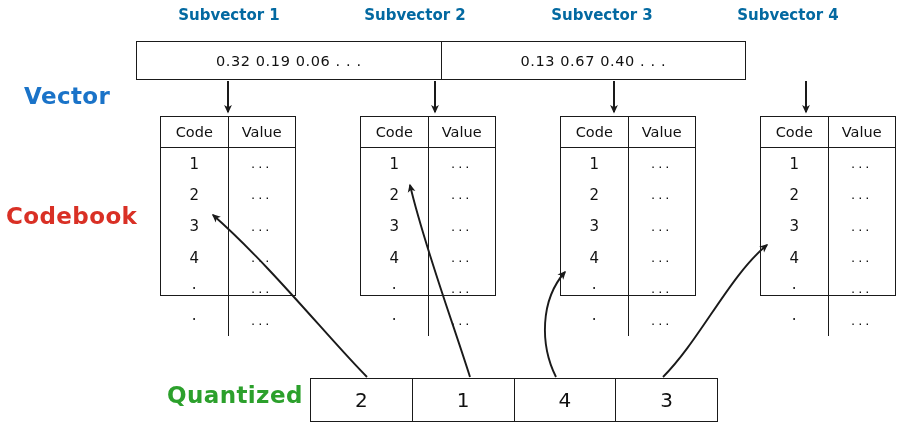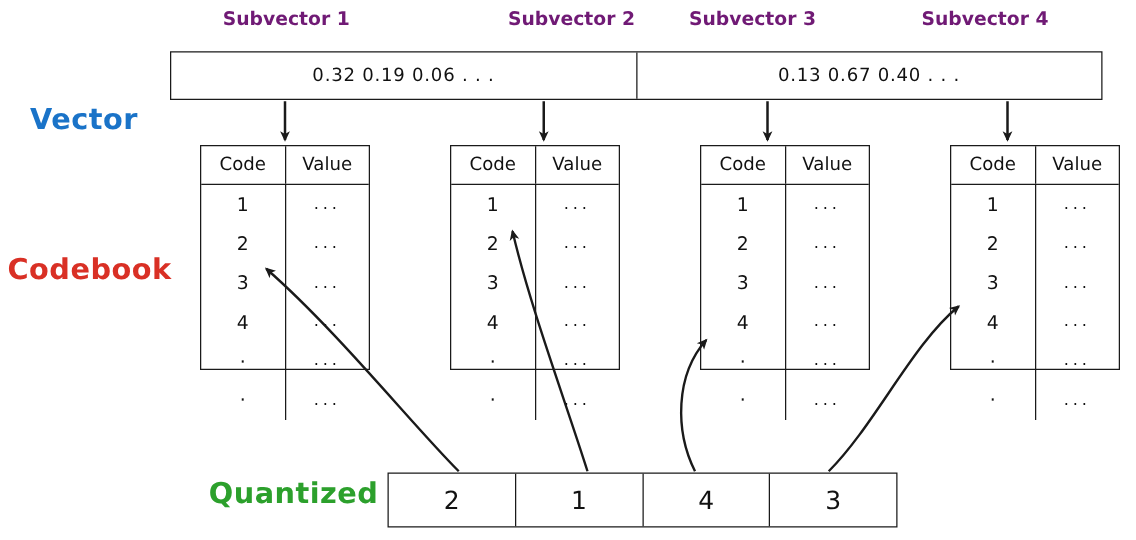--- a/index.html
+++ b/index.html
@@ -10,25 +10,25 @@
 
   .lbl{position:absolute;font-family:"DejaVu Sans",sans-serif;white-space:nowrap;}
 
   
   .rowlabel{font-size:23px;font-weight:700;letter-spacing:.4px;}
   #label-vector{left:24px;top:45px;color:#1a73c8;margin-top:38px;}
   #label-codebook{left:6px;top:203px;color:#d93025;}
   #label-quantized{left:167px;top:382px;color:#2ca02c;}
 
   
-  .subcap{font-size:15px;font-weight:600;color:#701a75;text-align:center;top:6px;
+  .subcap{font-size:15px;font-weight:600;color:#0369a1;text-align:center;top:6px;
           width:186px;}
 
   
-  #vector-strip{position:absolute;left:136px;top:41px;width:746px;height:39px;
+  #vector-strip{position:absolute;left:136px;top:41px;width:610px;height:39px;
                 border:1.6px solid #1a1a1a;box-sizing:border-box;display:flex;}
   .vcell{flex:1 1 0;display:flex;align-items:center;justify-content:center;
          border-right:1.6px solid #1a1a1a;box-sizing:border-box;
          font-size:14.5px;letter-spacing:.6px;}
   .vcell:last-child{border-right:none;}
 
   
   .cbtable{position:absolute;top:116px;width:136px;height:180px;
            border:1.6px solid #1a1a1a;box-sizing:border-box;background:#fff;}
   .cbhead{display:flex;height:30px;border-bottom:1.6px solid #1a1a1a;}
@@ -52,21 +52,21 @@
 </head>
 <body>
 
 <div id="stage">
 
   <div class="lbl rowlabel" id="label-vector">Vector</div>
   <div class="lbl rowlabel" id="label-codebook">Codebook</div>
   <div class="lbl rowlabel" id="label-quantized">Quantized</div>
 
   <div class="lbl subcap" style="left:136px;">Subvector 1</div>
-  <div class="lbl subcap" style="left:322px;text-align:right;">Subvector 2</div>
+  <div class="lbl subcap" style="left:322px;">Subvector 2</div>
   <div class="lbl subcap" style="left:509px;">Subvector 3</div>
   <div class="lbl subcap" style="left:695px;">Subvector 4</div>
 
   <div id="vector-strip">
     <div class="vcell">0.32  0.19  0.06 . . .</div>
     <div class="vcell">0.13  0.67  0.40 . . .</div>
   </div>
 
   <div class="cbtable" style="left:160px;">
     <div class="cbhead">

